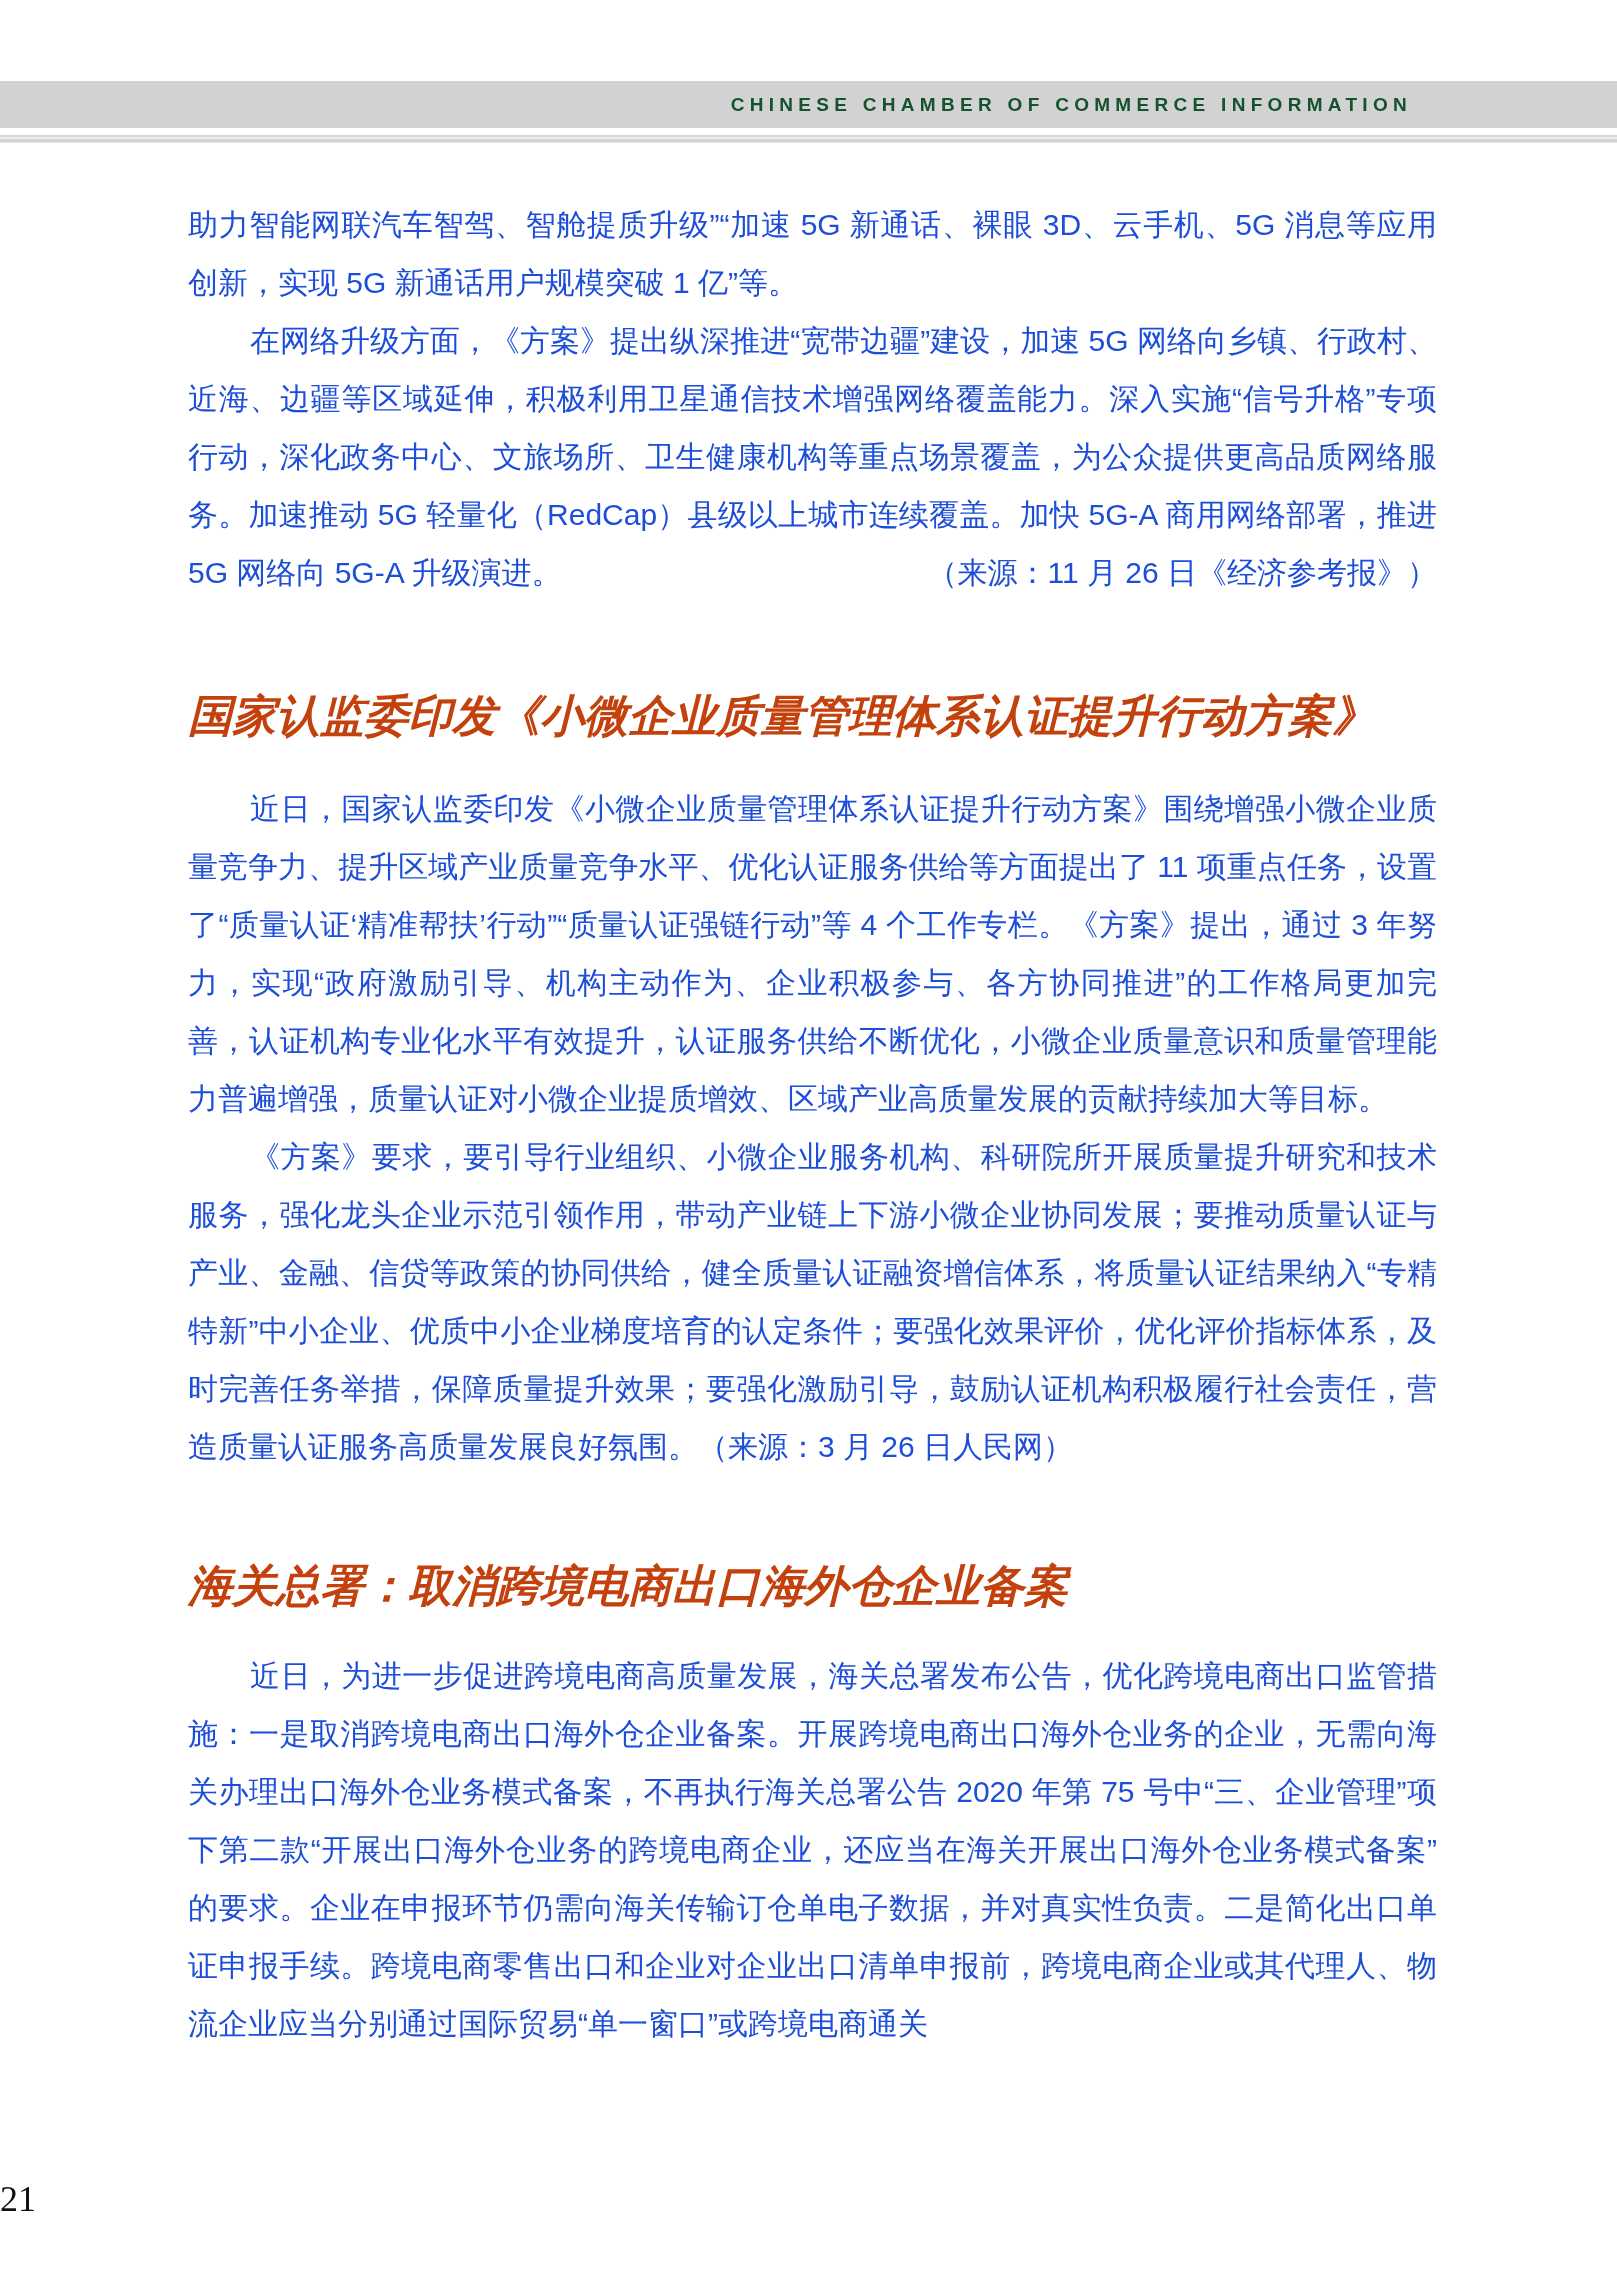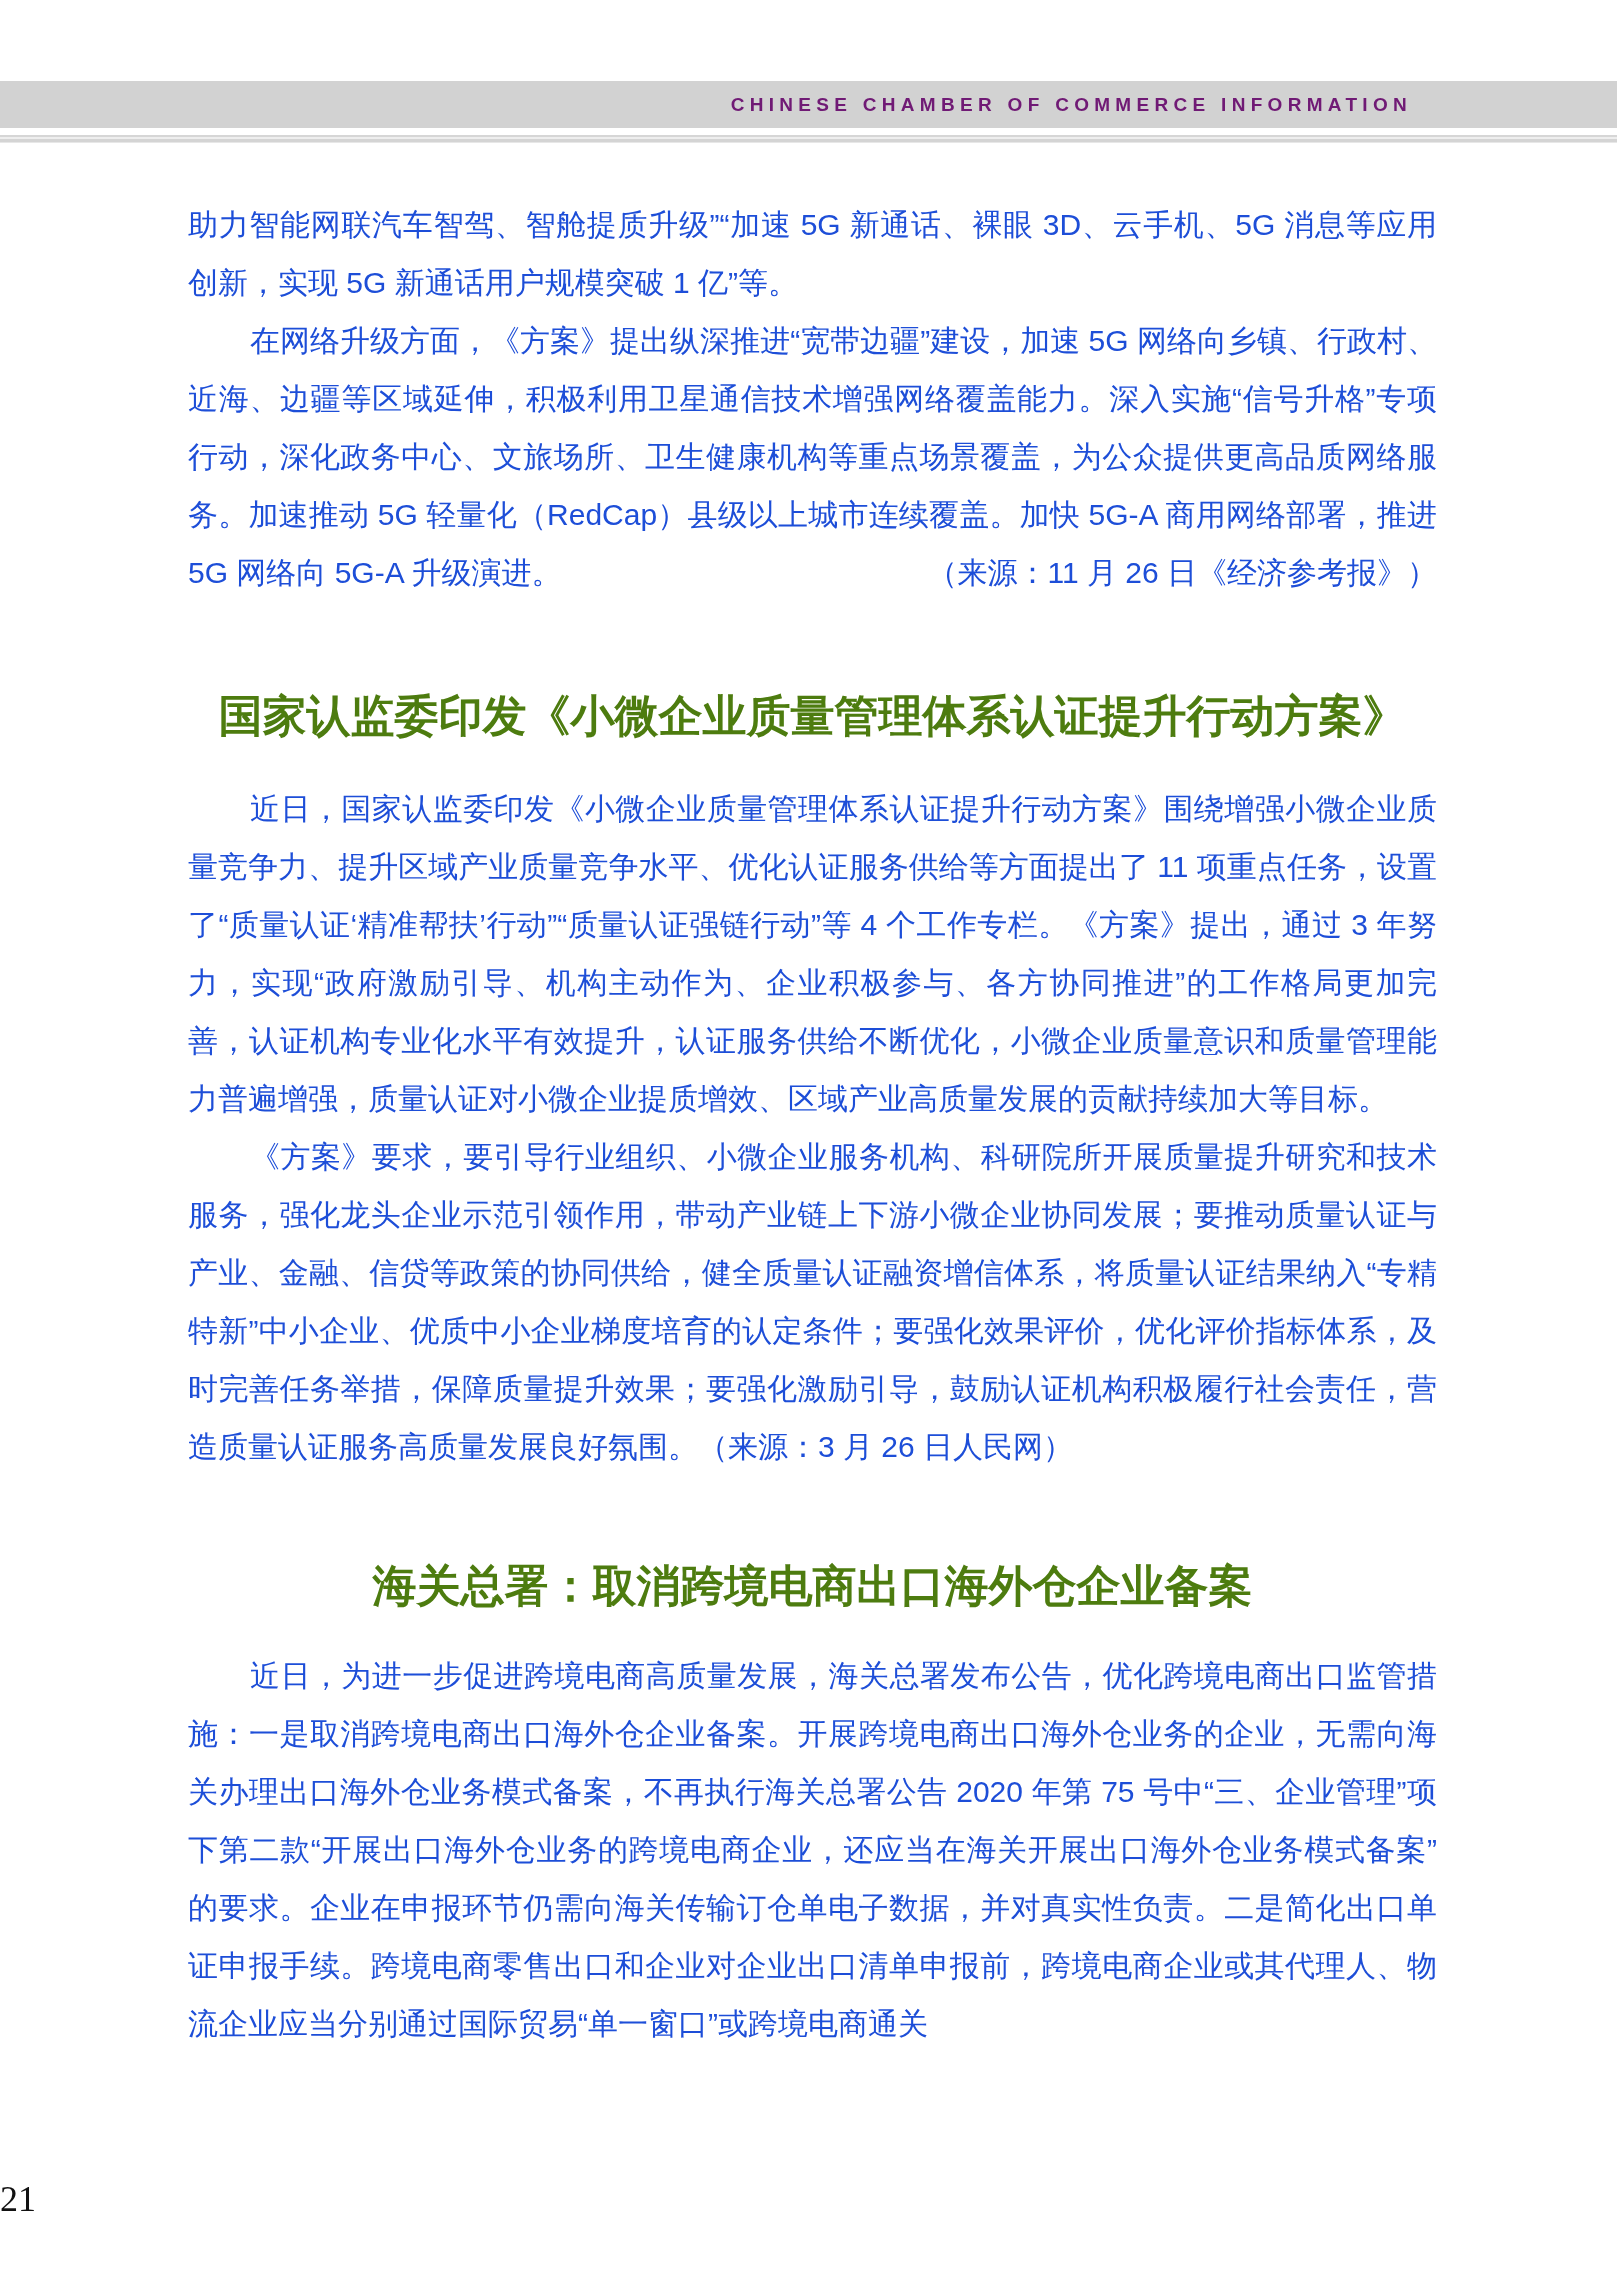--- a/index.html
+++ b/index.html
@@ -19,21 +19,21 @@
     top: 81px; left: 0; right: 0; height: 47px;
     background: #d2d2d2;
     display: flex; align-items: center; justify-content: flex-end;
     padding-right: 205px;
     box-sizing: border-box;
   }
   .band-text {
     font-size: 19px;
     font-weight: 700;
     letter-spacing: 5.3px;
-    color: #701a75;
+    color: #14532d;
     white-space: nowrap;
   }
   .band2 {
     position: absolute;
     top: 135px; left: 0; right: 0; height: 8.3px;
     background: linear-gradient(to bottom,
       #d6d6d6 0px, #d6d6d6 2.3px,
       #eeeeee 2.3px, #eeeeee 3.8px,
       #d4d4d4 3.8px, #d4d4d4 6.8px,
       #e7e7e7 6.8px, #e7e7e7 8.3px);
@@ -56,22 +56,22 @@
     font-weight: 400;
   }
   .body-p.no-indent { text-indent: 0; }
   .src-float { float: right; text-indent: 0; }
 
   .section-heading {
     margin: 87px 0 38px 0;
     font-size: 44px;
     line-height: 53px;
     font-weight: 700;
-    color: #4d7c0f;
-    text-align: center;
+    color: #c2410c;
+    font-style: italic;
   }
   .section-heading.second { margin: 83px 0 35px 0; }
 
   .page-number {
     position: absolute;
     top: 2180px; left: 0; width: 100%;
     text-align: left;
     font-family: Liberation Serif, serif;
     font-size: 36px;
     line-height: 39px;

